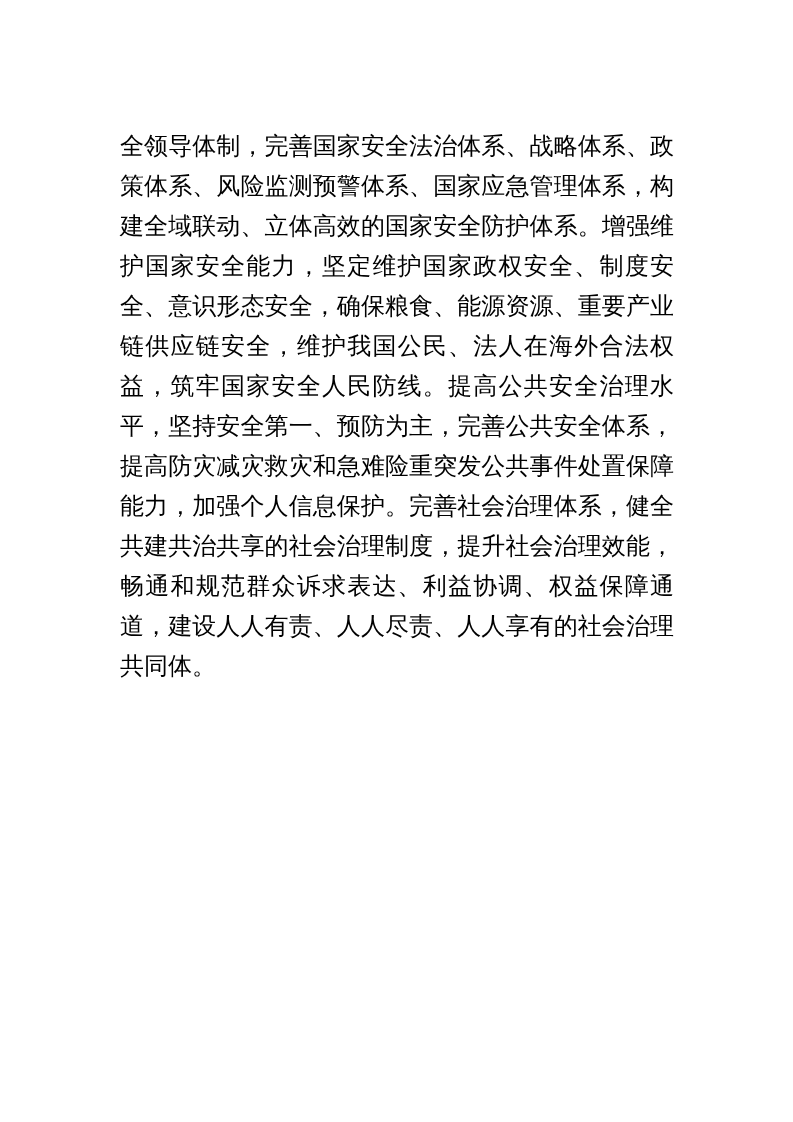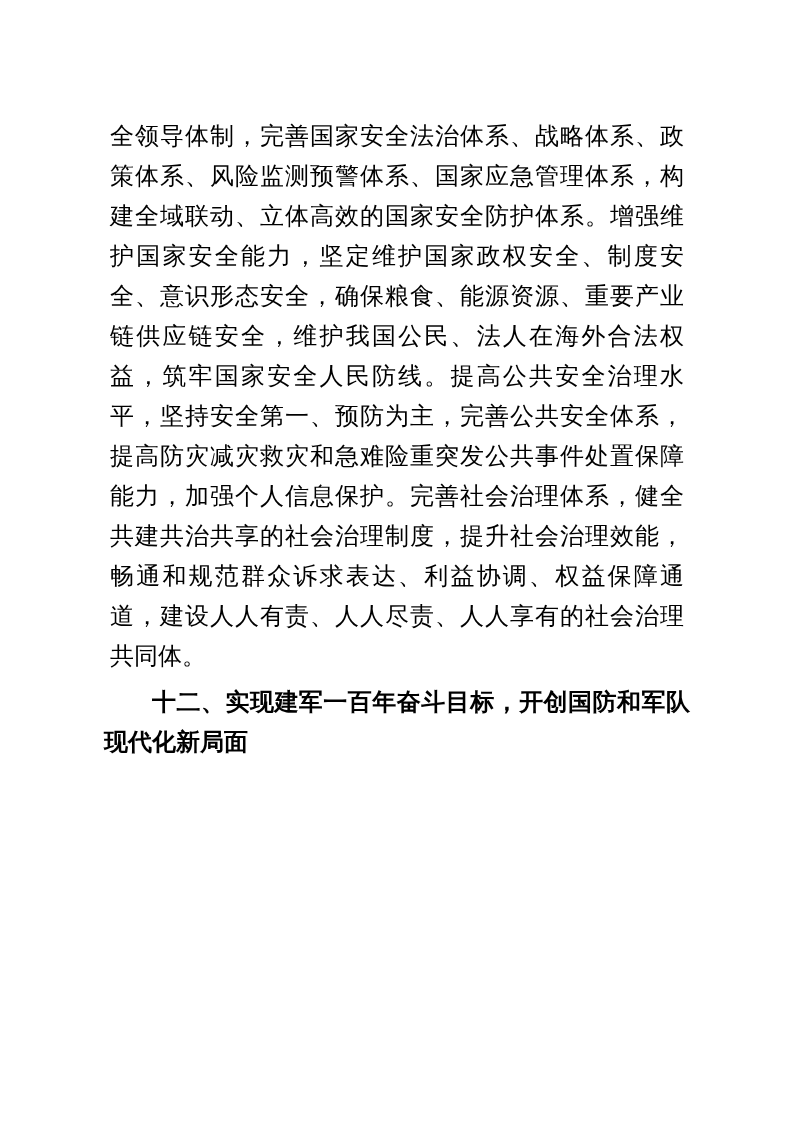--- a/index.html
+++ b/index.html
@@ -20,21 +20,21 @@
     top: 110px;
     width: 586px;
     color: #000000;
     font-family: "Liberation Serif", "DejaVu Serif", serif;
     font-size: 24px;
     line-height: 40px;
     text-align: justify;
     text-justify: inter-ideograph;
   }
   .content p {
-    margin: 6px;
+    margin: 16px;
   }
   .body-para.first {
     text-indent: 0;
   }
   .body-para.indented {
     text-indent: 2em;
   }
   .section-heading {
     margin: 0;
     font-size: 24px;
@@ -45,15 +45,14 @@
     text-align: justify;
     color: #000000;
   }
 </style>
 </head>
 <body>
 
 <div class="page">
   <div class="content">
     <p class="body-para first">全领导体制，完善国家安全法治体系、战略体系、政策体系、风险监测预警体系、国家应急管理体系，构建全域联动、立体高效的国家安全防护体系。增强维护国家安全能力，坚定维护国家政权安全、制度安全、意识形态安全，确保粮食、能源资源、重要产业链供应链安全，维护我国公民、法人在海外合法权益，筑牢国家安全人民防线。提高公共安全治理水平，坚持安全第一、预防为主，完善公共安全体系，提高防灾减灾救灾和急难险重突发公共事件处置保障能力，加强个人信息保护。完善社会治理体系，健全共建共治共享的社会治理制度，提升社会治理效能，畅通和规范群众诉求表达、利益协调、权益保障通道，建设人人有责、人人尽责、人人享有的社会治理共同体。</p>
-    <h2 class="section-heading">十二、实现建军一百年奋斗目标，开创国防和军队现代化新局面</h2>
   </div>
 </div>
 
 </body></html>

